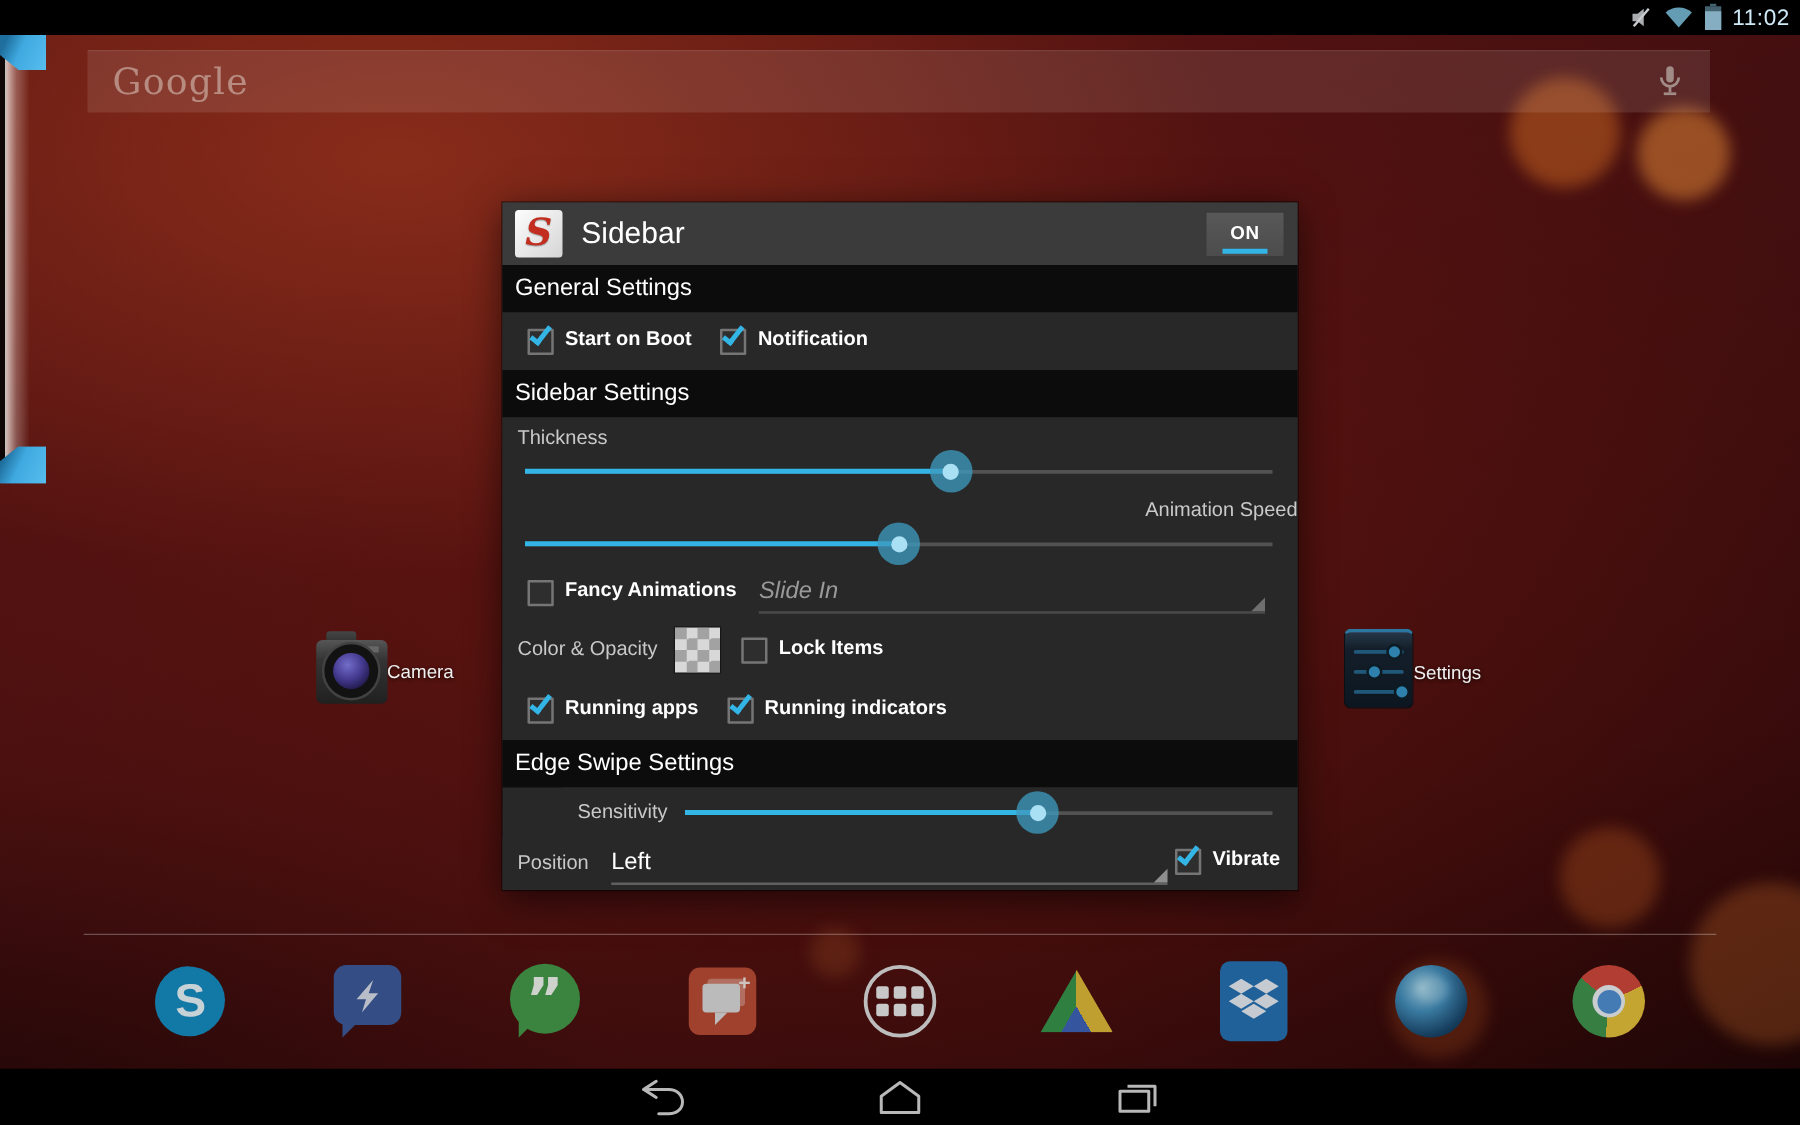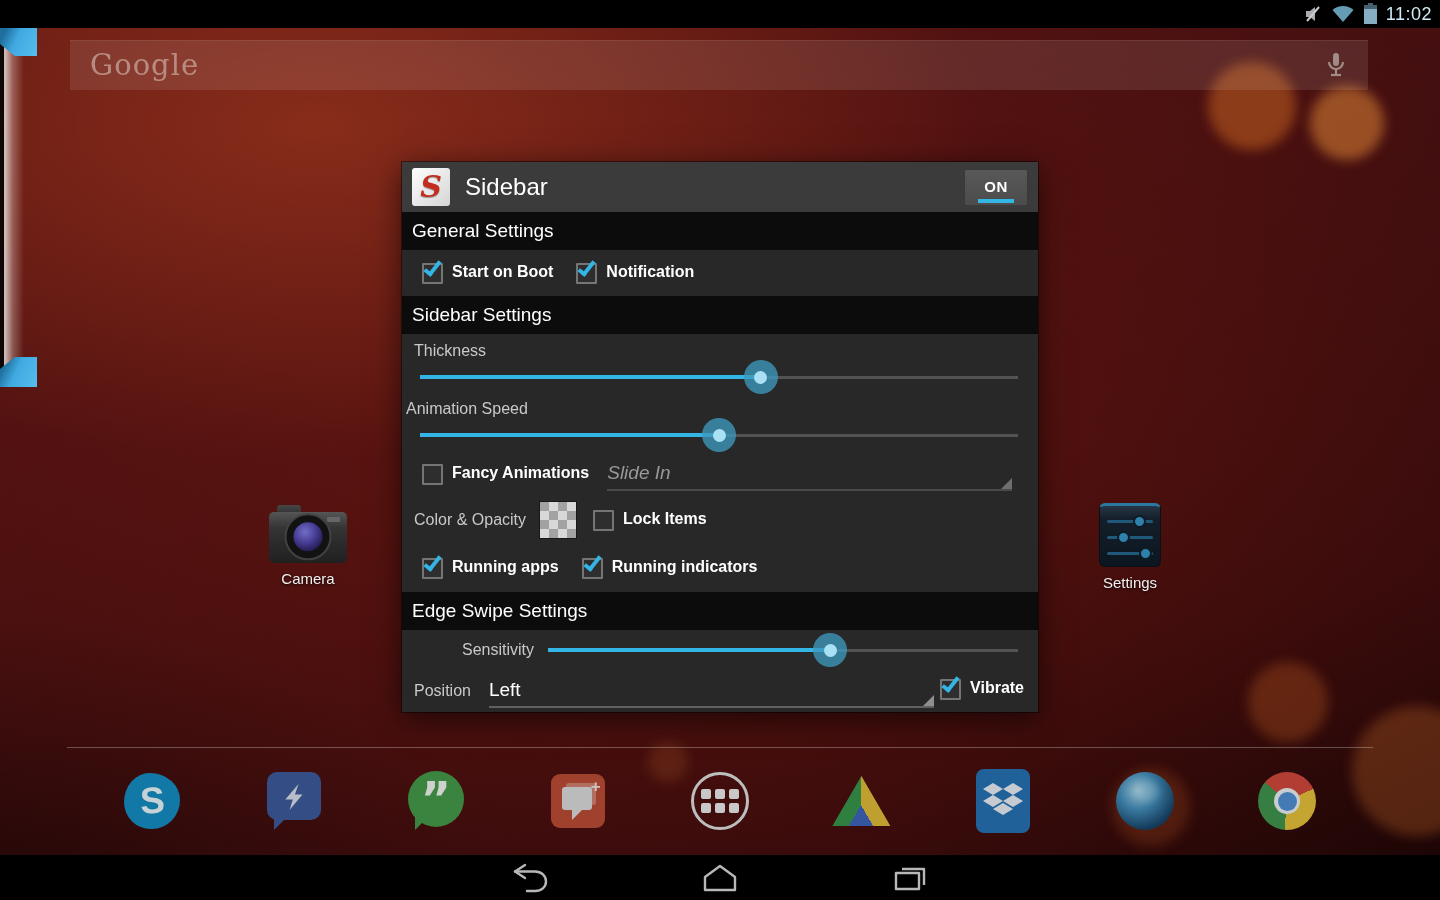--- a/index.html
+++ b/index.html
@@ -38,21 +38,21 @@
   .edge-widget { position:absolute; left:0; top:28px; width:38px; height:357px; z-index:6; }
   .edge-spine { position:absolute; left:0; top:0; bottom:0; width:5px; background:rgba(5,5,5,.9); }
   .edge-glow { position:absolute; left:4px; top:6px; bottom:6px; width:20px;
     background:linear-gradient(90deg, rgba(255,249,244,.78), rgba(255,249,244,.28) 45%, rgba(255,249,244,0)); filter:blur(.5px); }
   .edge-handle { position:absolute; left:0; width:37px; height:30px;
     background:linear-gradient(115deg, #1f6f9e 15%, #3fa9e0 45%, #58bdee); }
   .edge-handle.top { top:-2px; clip-path:polygon(0 0, 100% 0, 100% 100%, 40% 100%, 0 60%); }
   .edge-handle.bottom { bottom:-2px; clip-path:polygon(0 40%, 40% 0, 100% 0, 100% 100%, 0 100%); }
 
   
-  .shortcut { position:absolute; width:110px; display:flex; flex-direction:column; align-items:center; z-index:5; }
+  .shortcut { position:absolute; width:110px; display:flex; flex-direction:row; align-items:center; z-index:5; }
   .shortcut .sc-label { margin-top:7px; font-size:15px; color:#f0f0f0; text-shadow:0 1px 3px rgba(0,0,0,.85); }
   .sc-camera { left:253px; top:505px; }
   .sc-settings { left:1075px; top:503px; }
 
   .cam { position:relative; width:78px; height:58px; filter:brightness(.92); }
   .cam-body { position:absolute; left:0; right:0; top:7px; bottom:0;
     background:linear-gradient(180deg,#5d5d5d,#383838 32%,#232323); border-radius:5px; }
   .cam-hump { position:absolute; top:0; left:8px; width:24px; height:11px;
     background:linear-gradient(#4c4c4c,#313131); border-radius:3px 3px 0 0; }
   .cam-flash { position:absolute; top:12px; right:7px; width:13px; height:5px; background:#6f6f6f; border-radius:1px; }
@@ -291,21 +291,21 @@
     <div class="row" style="height:34px; padding:0 20px 0 18px;">
       <div class="slider">
         <div class="sl-track"></div>
         <div class="sl-fill" style="width: 57%;"></div>
         <div class="sl-thumb" style="left: 57%;">
             <i></i>
           </div>
       </div>
     </div>
 
-    <div class="row" style="height:24px; padding-left:4px; align-items:flex-end;">
+    <div class="row" style="height:24px; padding-left:4px; align-items:flex-end;justify-content:flex-end;">
       <span class="sm-label">Animation Speed</span>
     </div>
     <div class="row" style="height:34px; padding:0 20px 0 18px;">
       <div class="slider">
         <div class="sl-track"></div>
         <div class="sl-fill" style="width: 50%;"></div>
         <div class="sl-thumb" style="left: 50%;">
             <i></i>
           </div>
       </div>

